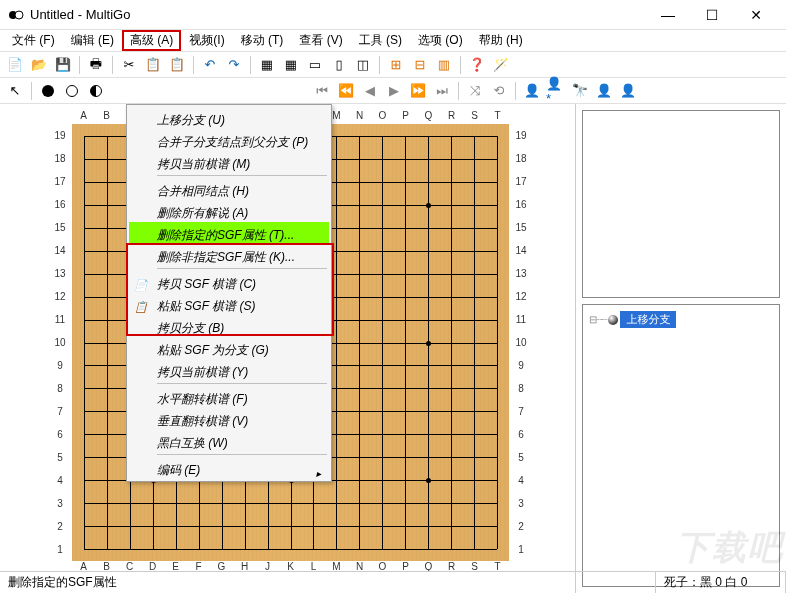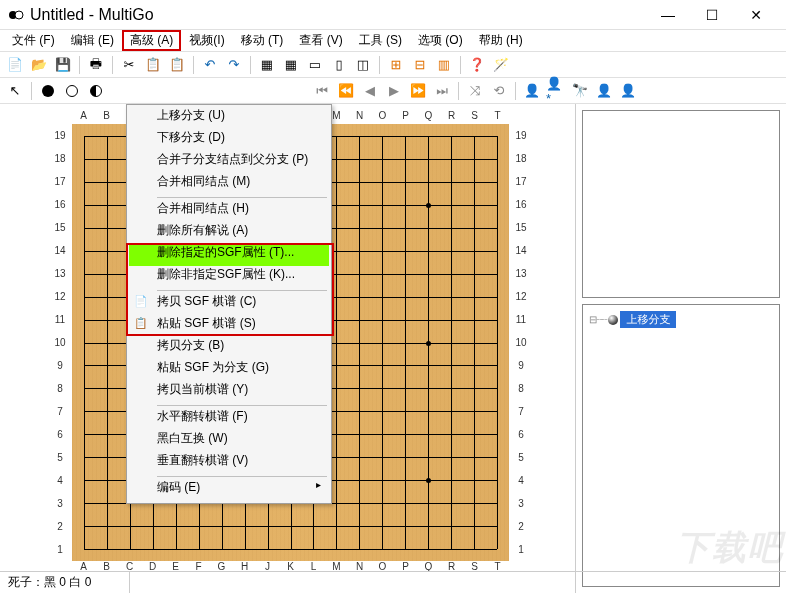--- a/index.html
+++ b/index.html
@@ -1,20 +1,20 @@
 <!DOCTYPE html>
 <html><head>
 <meta charset="utf-8">
 <style>
   * { box-sizing: border-box; }
   body { margin: 0; font-family: "Microsoft YaHei", sans-serif; font-size: 12px; background: #fff; color: #000; width: 786px; height: 593px; overflow: hidden; position: relative; }
   .titlebar { height: 30px; display: flex; align-items: center; padding: 0 8px; border-bottom: 1px solid #e0e0e0; }
   .titlebar-icon { width: 16px; height: 16px; margin-right: 6px; display: inline-block; }
   .titlebar-icon svg { width: 16px; height: 16px; }
-  .title-text { flex: 1; font-size: 16px; }
+  .title-text { flex: 1; font-size: 13px; }
   .win-btns { display: flex; }
   .win-btn { width: 44px; height: 28px; display: flex; align-items: center; justify-content: center; font-size: 14px; font-family: "Segoe UI Symbol", sans-serif; }
 
   .menubar { height: 22px; display: flex; align-items: center; padding: 0 4px; border-bottom: 1px solid #e0e0e0; position: relative; }
   .menu-item { padding: 2px 8px; cursor: default; }
   .menu-item.hl { border: 2px solid #d00000; padding: 0 6px; }
 
   .toolbar { height: 26px; display: flex; align-items: center; padding: 2px 4px; border-bottom: 1px solid #e0e0e0; gap: 2px; }
   .tool-btn { width: 22px; height: 22px; display: flex; align-items: center; justify-content: center; font-size: 13px; border: 1px solid transparent; }
   .tool-sep { width: 1px; height: 18px; background: #ccc; margin: 0 3px; }
@@ -40,21 +40,21 @@
   .side-col { flex: 1; display: flex; flex-direction: column; border-left: 1px solid #ccc; }
   .side-top { flex: 0 0 188px; border: 1px solid #888; margin: 6px 6px 3px 6px; background: #fff; }
   .side-bot { flex: 1; border: 1px solid #888; margin: 3px 6px 6px 6px; background: #fff; padding: 6px; }
   .tree-row { display: flex; align-items: center; gap: 2px; }
   .tree-dots { color: #888; letter-spacing: -1px; font-size: 10px; }
   .tree-stone { width: 10px; height: 10px; border-radius: 50%; background: radial-gradient(circle at 35% 30%, #fff, #555 60%, #000); display: inline-block; }
   .tree-label { background: #2a6fd6; color: #fff; padding: 1px 6px; font-size: 11px; }
 
   
   .ddmenu { position: absolute; top: 0; left: 126px; width: 206px; background: #f5f5f5; border: 1px solid #a0a0a0; box-shadow: 2px 2px 4px rgba(0,0,0,0.25); z-index: 50; padding: 2px; }
-  .dd-item { display: flex; align-items: flex-start; height: 22px; padding: 0 16px 0 28px; position: relative; cursor: default; }
+  .dd-item { display: flex; align-items: flex-end; height: 22px; padding: 0 16px 0 28px; position: relative; cursor: default; font-style: italic; }
   .dd-item.hl { background: #7fff00; }
   .dd-item.arrow::after { content: "▸"; position: absolute; right: 8px; font-size: 10px; }
   .dd-sep { height: 1px; background: #c0c0c0; margin: 2px 2px 2px 28px; }
   .dd-icon { position: absolute; left: 4px; width: 16px; height: 16px; display: flex; align-items: center; justify-content: center; font-size: 11px; }
   .hl-group1 { position: absolute; top: 139px; left: 126px; width: 208px; height: 93px; border: 2px solid #d00000; pointer-events: none; z-index: 60; }
 
   .statusbar { position: absolute; bottom: 0; left: 0; right: 0; height: 22px; border-top: 1px solid #ccc; display: flex; align-items: center; font-size: 12px; }
   .sb-cell { padding: 0 8px; border-right: 1px solid #ccc; height: 100%; display: flex; align-items: center; }
   .sb-main { flex: 1; }
   .watermark { position: absolute; right: 2px; bottom: 22px; font-size: 34px; color: rgba(0,0,0,0.08); font-weight: bold; font-style: italic; letter-spacing: 2px; pointer-events: none; z-index: 5; }
@@ -296,27 +296,24 @@
         <span class="tree-label">上移分支</span>
       </div>
     </div>
   </div>
 
   <div class="ddmenu" id="ddmenu">
       <div class="dd-item">
         <span>上移分支 (U)</span>
       </div>
       <div class="dd-item">
-        <span>下移分支 (D)</span>
-      </div>
-      <div class="dd-item">
         <span>合并子分支结点到父分支 (P)</span>
       </div>
       <div class="dd-item">
-        <span>合并相同结点 (M)</span>
+        <span>拷贝当前棋谱 (M)</span>
       </div>
       <div class="dd-sep"></div>
       <div class="dd-item">
         <span>合并相同结点 (H)</span>
       </div>
       <div class="dd-item">
         <span>删除所有解说 (A)</span>
       </div>
       <div class="dd-item hl">
         <span>删除指定的SGF属性 (T)...</span>
@@ -340,31 +337,32 @@
         <span>粘贴 SGF 为分支 (G)</span>
       </div>
       <div class="dd-item">
         <span>拷贝当前棋谱 (Y)</span>
       </div>
       <div class="dd-sep"></div>
       <div class="dd-item">
         <span>水平翻转棋谱 (F)</span>
       </div>
       <div class="dd-item">
+        <span>垂直翻转棋谱 (V)</span>
+      </div>
+      <div class="dd-item">
         <span>黑白互换 (W)</span>
-      </div>
-      <div class="dd-item">
-        <span>垂直翻转棋谱 (V)</span>
       </div>
       <div class="dd-sep"></div>
       <div class="dd-item arrow">
         <span>编码 (E)</span>
       </div>
     </div>
   <div class="hl-group1"></div>
 
 </div>
 
 <div class="watermark">下载吧</div>
 
 <div class="statusbar">
+  <div class="sb-cell sb-main">删除指定的SGF属性</div>
   <div class="sb-cell" style="width:130px">死子：黑 0 白 0</div>
 </div>
 
 </body></html>

